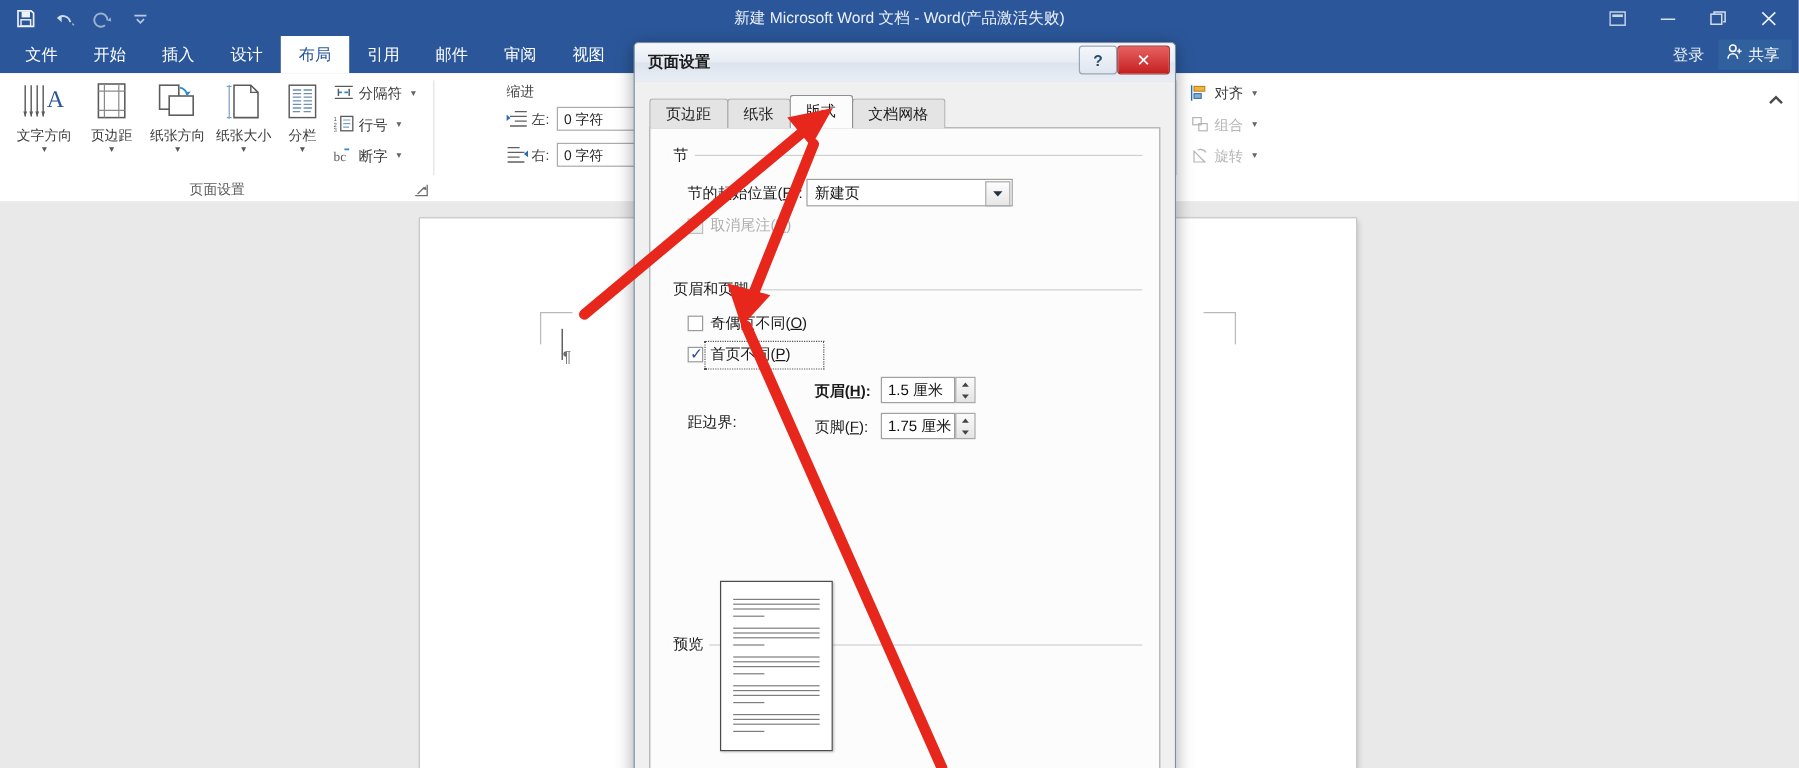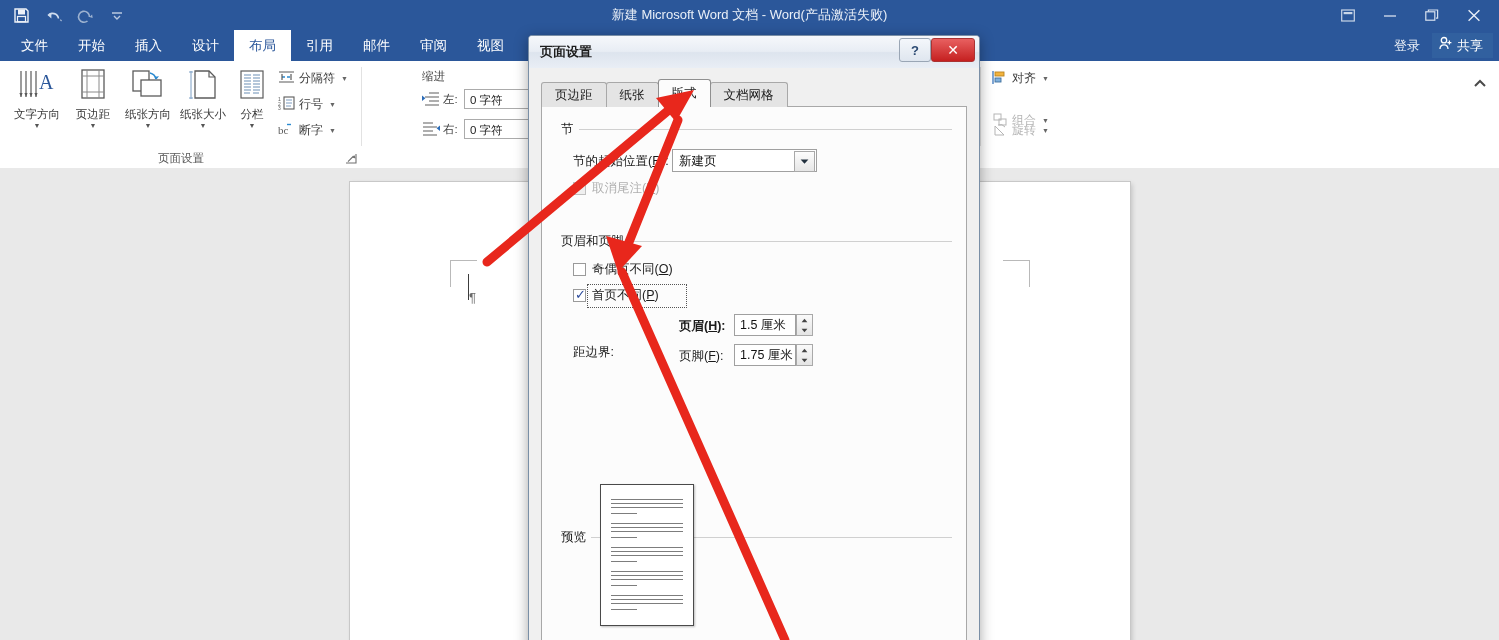--- a/index.html
+++ b/index.html
@@ -377,21 +377,21 @@
       <span>
         <svg width="16" height="15" viewBox="0 0 16 15">
             <rect x="3" y="2" width="9" height="4" fill="#f2b33d" stroke="#b8831f" stroke-width=".9"></rect>
             <rect x="3" y="8" width="6" height="4" fill="#7fb0dd" stroke="#3f6f9c" stroke-width=".9"></rect>
             <path d="M1 1v13" stroke="#2b6cb8" stroke-width="1.2"></path>
           </svg>
       </span>
       <span>对齐</span>
       <span class="smcar">▼</span>
     </div>
-    <div class="smbtn dis" style="left:8px;top:48px;">
+    <div class="smbtn dis" style="left:8px;top:32px;">
       <span>
         <svg width="16" height="15" viewBox="0 0 16 15">
             <rect x="2" y="2" width="7" height="6" fill="none" stroke="#b5b5b5" stroke-width="1"></rect>
             <rect x="7" y="7" width="7" height="6" fill="none" stroke="#b5b5b5" stroke-width="1"></rect>
           </svg>
       </span>
       <span>组合</span>
       <span class="smcar">▼</span>
     </div>
     <div class="smbtn dis" style="left:8px;top:58px;">
@@ -440,21 +440,21 @@
       <div class="dtab">文档网格</div>
     </div>
 
     <div class="dpanel">
 
       <div class="grp" style="top:22px;height:78px;">
         <div class="grpline"></div>
         <div class="gcap">节</div>
 
         <div class="flbl" style="left:31px;top:24px;"><span>节的起始位置(</span><span class="ul">R</span><span>):</span></div>
-        <div class="combo" style="left:130px;top:20px;width:145px;">
+        <div class="combo" style="left:130px;top:20px;width:172px;">
           <span class="cval">新建页</span>
           <span class="carrow">
             <svg width="9" height="7" viewBox="0 0 9 7">
                 <path d="M0.6 1.4h7.8L4.5 5.8z" fill="#22313f"></path>
               </svg>
           </span>
         </div>
 
         <div class="cbx dis" style="left:31px;top:53px;"></div>
         <div class="flbl dis-txt" style="left:50px;top:51px;"><span>取消尾注(</span><span class="ul">U</span><span>)</span></div>

